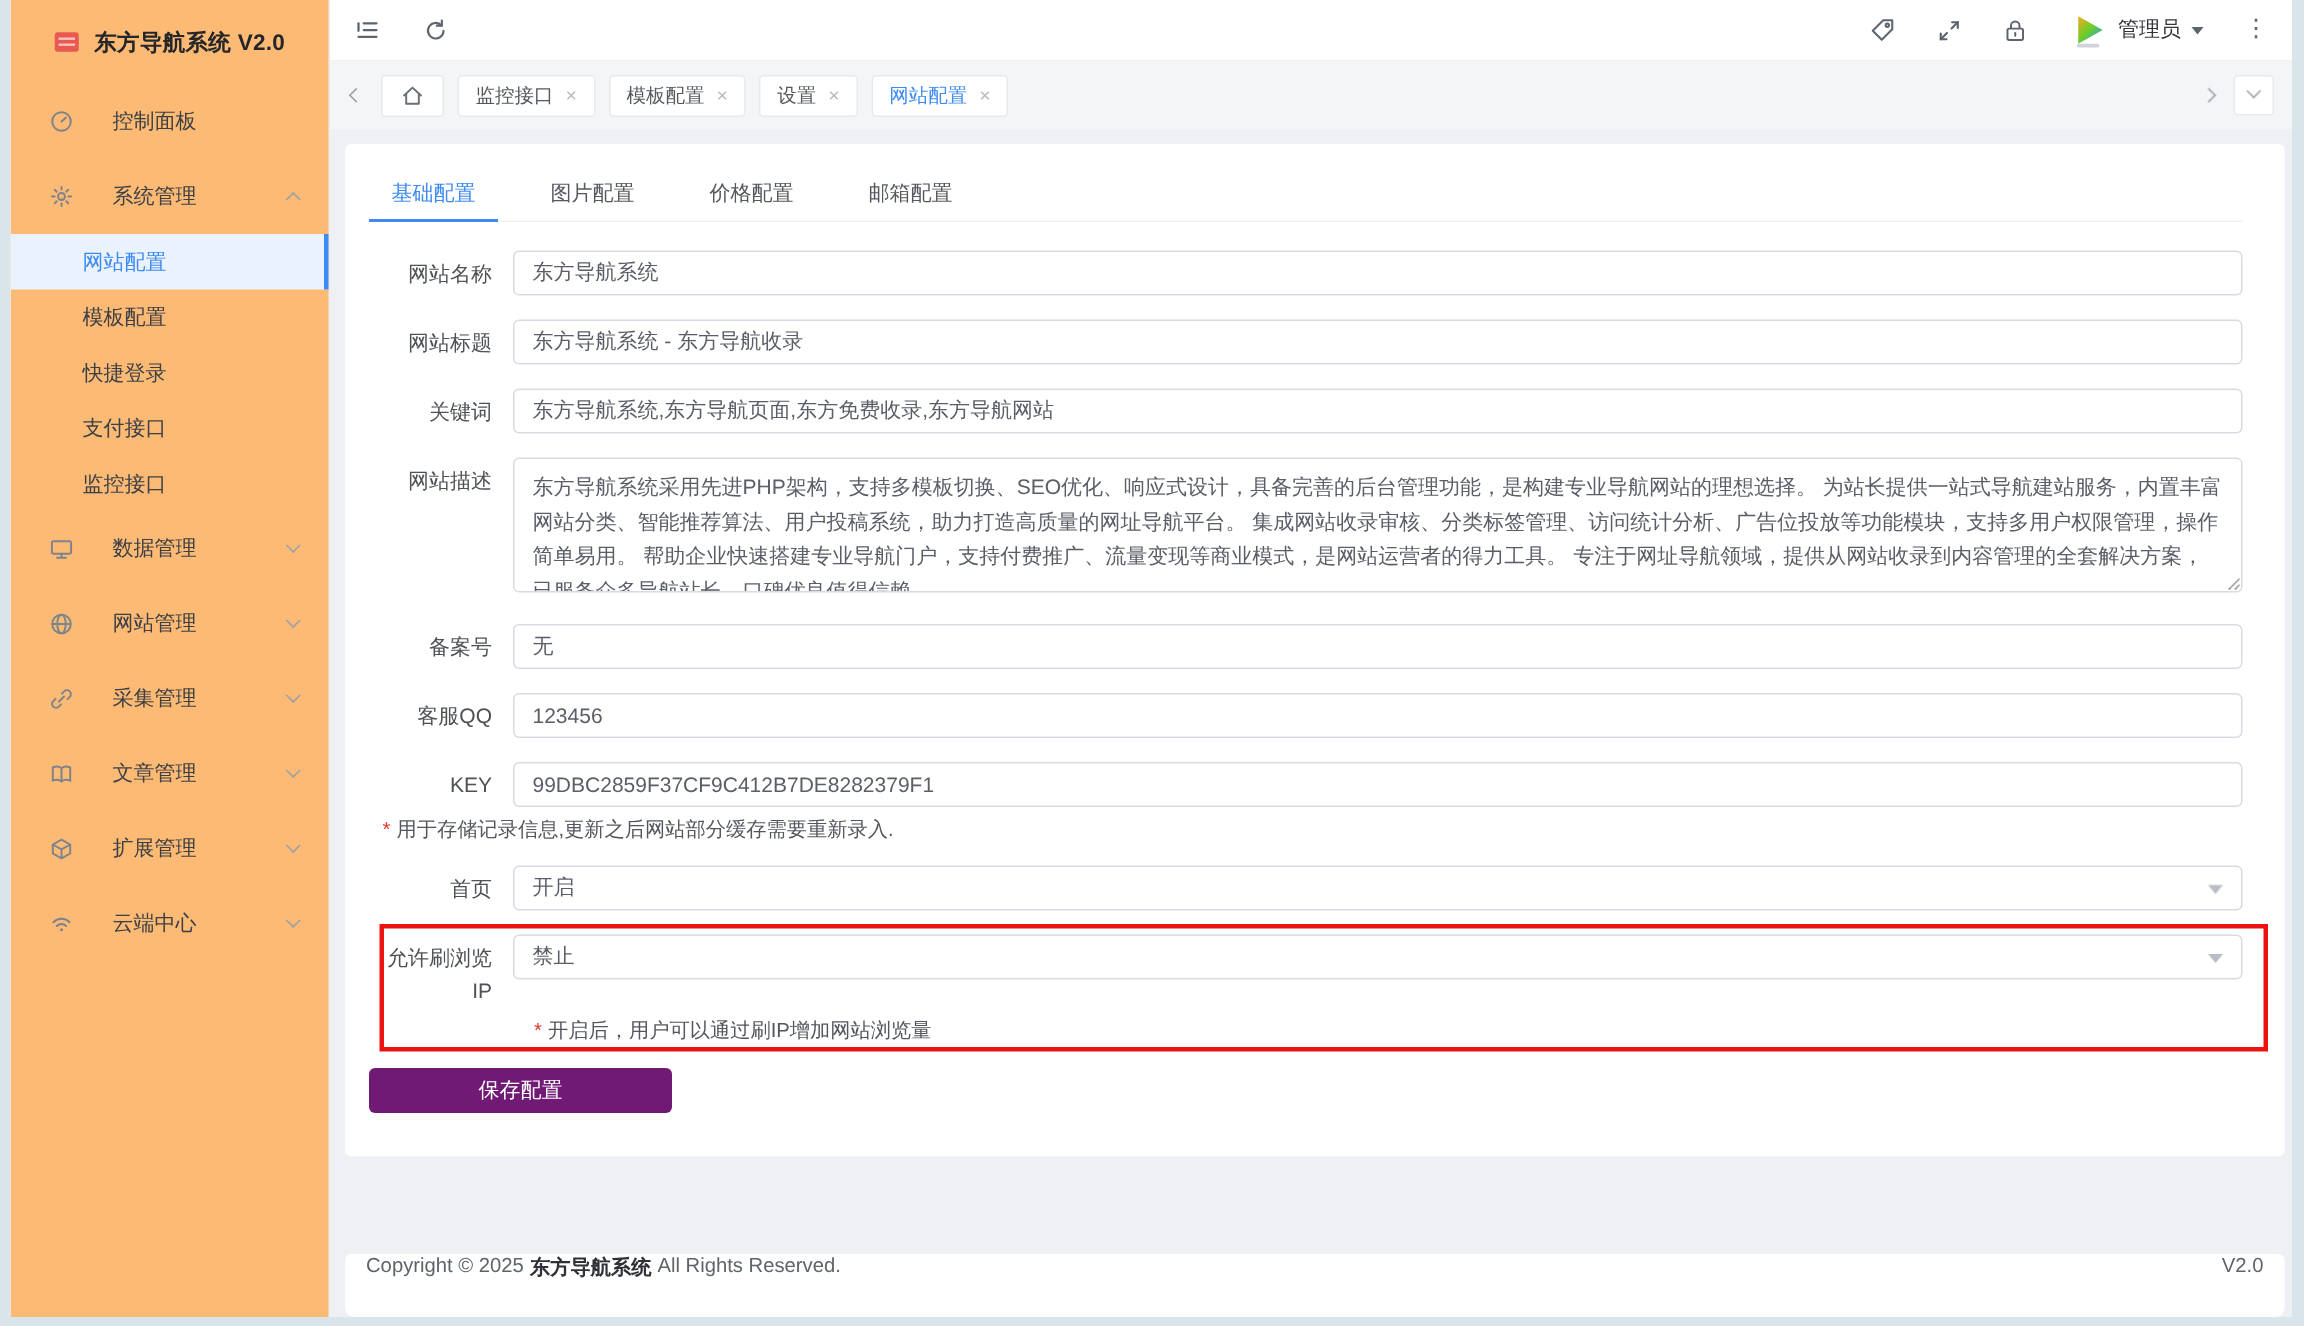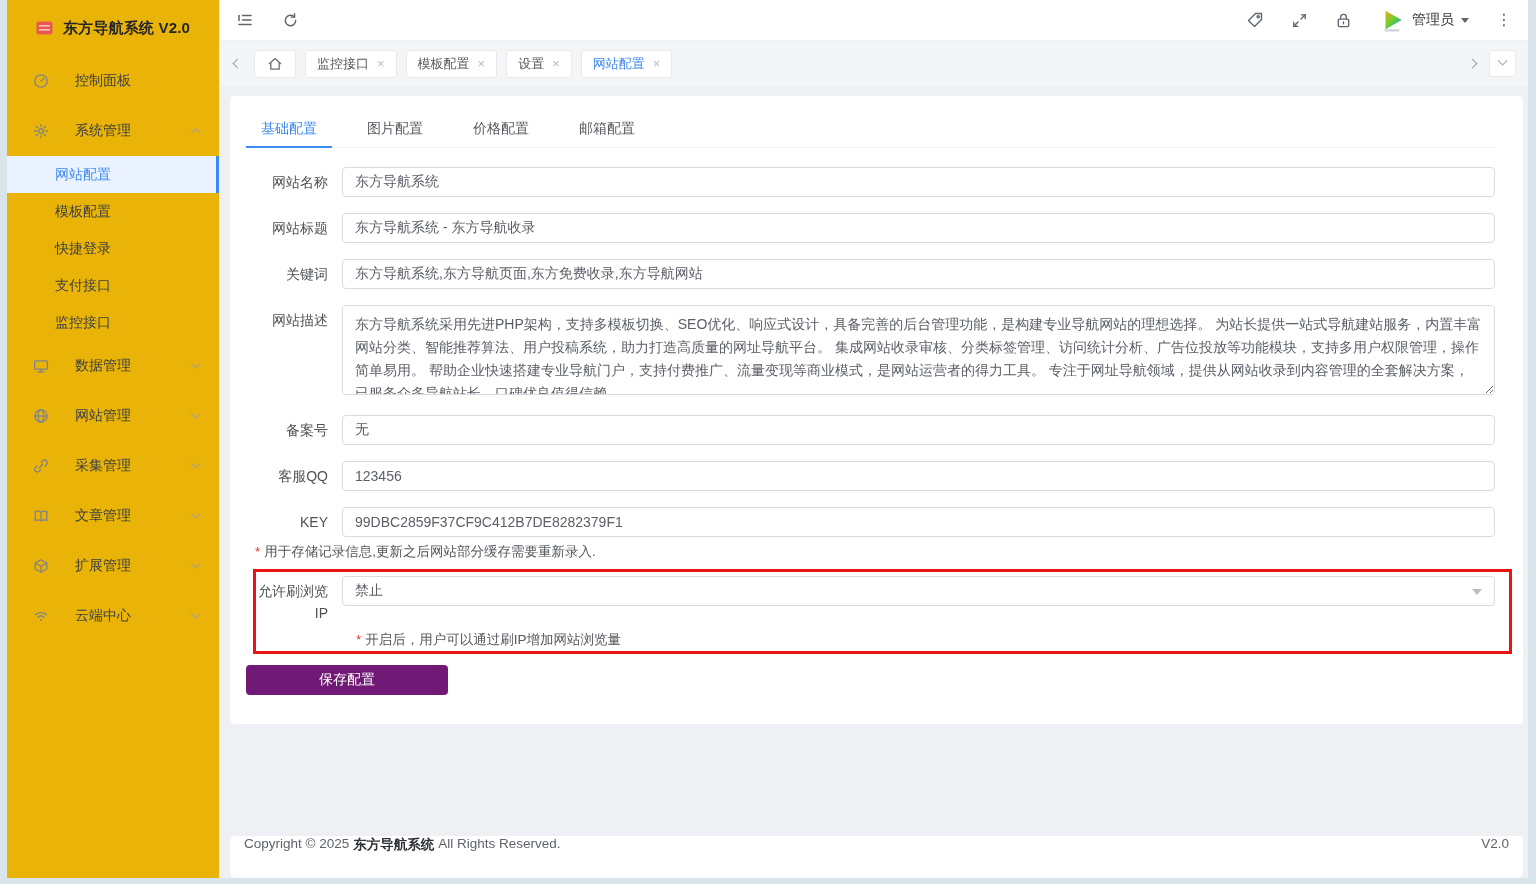--- a/index.html
+++ b/index.html
@@ -7,21 +7,21 @@
   body {
     font-family:"Liberation Sans","DejaVu Sans",sans-serif;
     background:#d9e4eb;
     color:#3c4046;
   }
   .viewport {
     position:absolute; left:7px; top:0; right:8px; bottom:6px;
     display:flex; background:#fff; overflow:hidden;
   }
   
-  .sidebar { width:213px; background:#eab308; border-right:1px solid #ededf0; flex-shrink:0; }
+  .sidebar { width:213px; background:#fdba74; border-right:1px solid #ededf0; flex-shrink:0; }
   .logo-row { height:56px; display:flex; align-items:center; justify-content:center; gap:10px; cursor:pointer; }
   .logo-icon { width:17px; height:14px; display:inline-flex; }
   .logo-title { font-size:15px; font-weight:bold; color:#24262a; letter-spacing:0.2px; }
   .menu-item { height:50px; display:flex; align-items:center; padding:0 20px 0 26px; font-size:14px; color:#3c4046; cursor:pointer; }
   .mi-icon { width:16px; height:16px; margin-right:10px; display:inline-flex; color:#7d838c; flex-shrink:0; }
   .mi-label { flex:1;margin-left:16px; }
   .chev { width:7px; height:7px; border-right:1.4px solid #9aa0a8; border-bottom:1.4px solid #9aa0a8; flex-shrink:0; }
   .chev-down { transform:rotate(45deg) translate(-2px,-2px); }
   .chev-up { transform:rotate(-135deg) translate(-1px,-1px); }
   .chev-left { transform:rotate(135deg); }
@@ -338,20 +338,29 @@
           </div>
 
           <div class="frow key-row">
             <label class="flabel">KEY</label>
             <div class="fctrl"><input class="finput" value="99DBC2859F37CF9C412B7DE8282379F1" style=""></div>
           </div>
           <div class="hint key-hint">
             <span class="star">*</span><span>用于存储记录信息,更新之后网站部分缓存需要重新录入.</span>
           </div>
 
+          <div class="frow">
+            <label class="flabel">首页</label>
+            <div class="fctrl">
+              <div class="fselect">
+                <span>开启</span>
+                <span class="sel-caret"></span>
+              </div>
+            </div>
+          </div>
 
           <div class="iprow">
             <div class="frow">
               <label class="flabel">允许刷浏览IP</label>
               <div class="fctrl">
                 <div class="fselect">
                   <span>禁止</span>
                   <span class="sel-caret"></span>
                 </div>
               </div>

